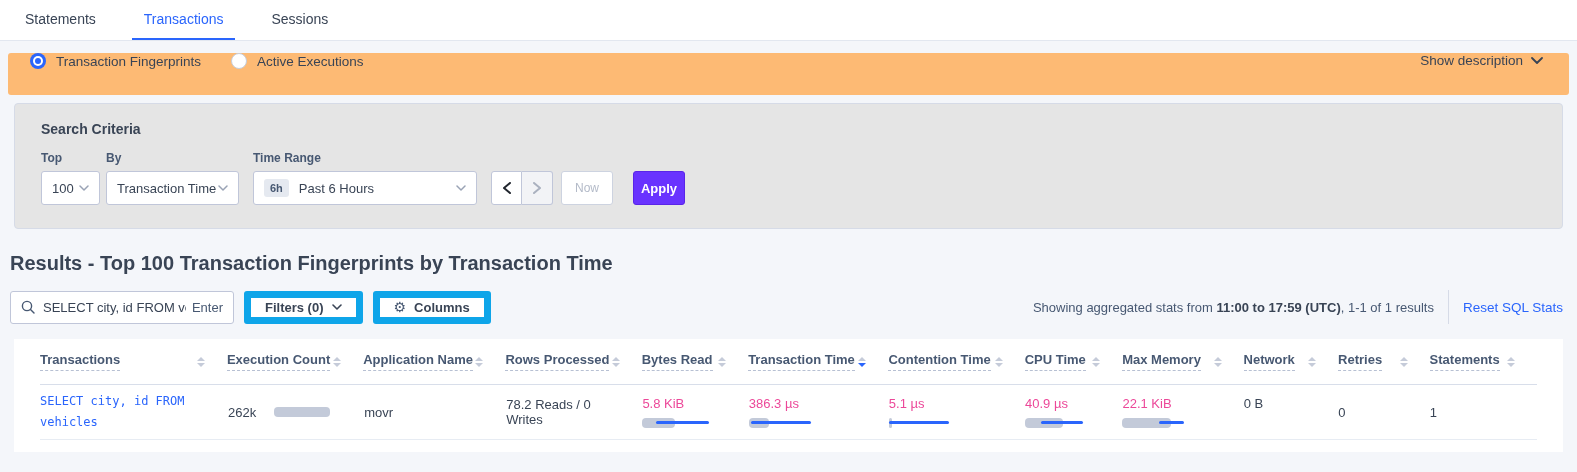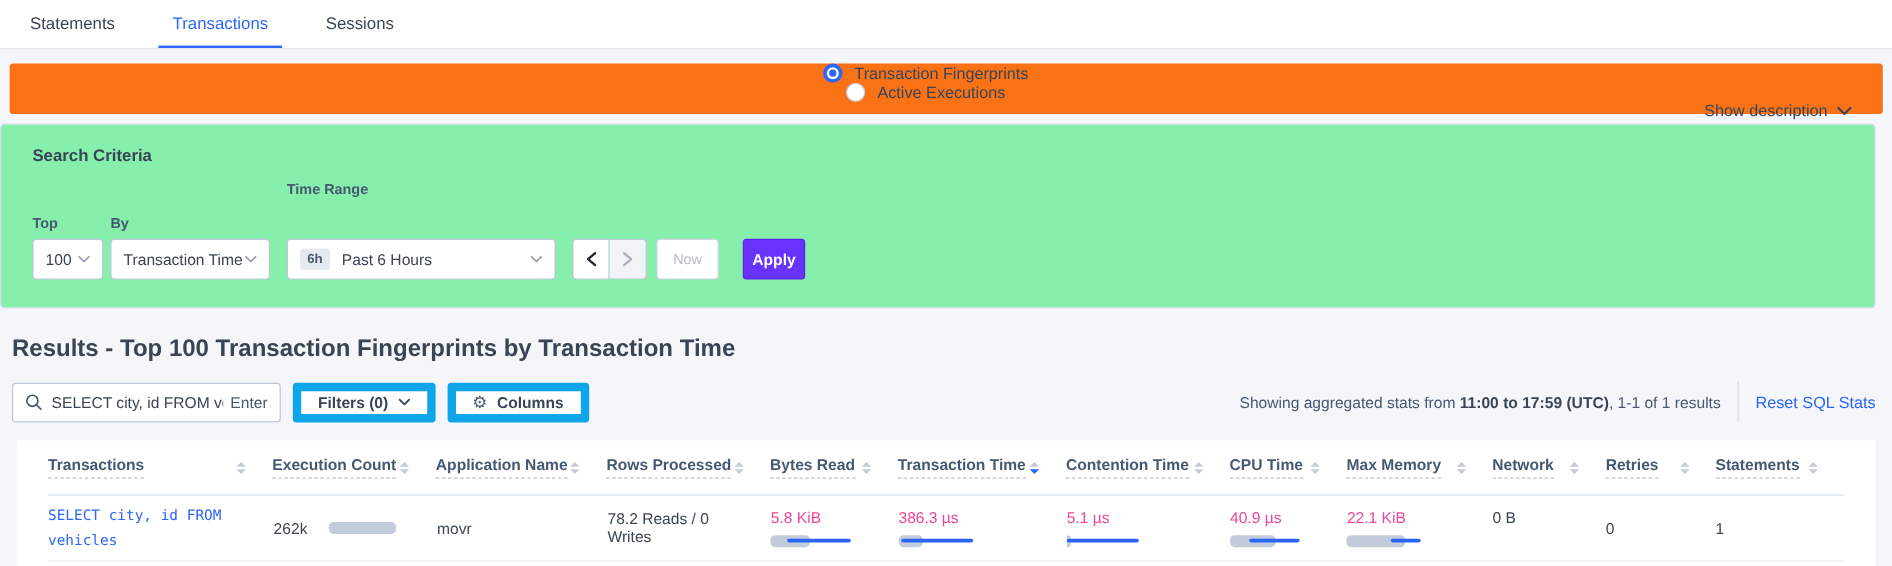--- a/index.html
+++ b/index.html
@@ -5,32 +5,32 @@
   * { margin:0; padding:0; box-sizing:border-box; }
   html,body { width:1577px; height:472px; overflow:hidden; }
   body { background:#f4f6fa; font-family:"Liberation Sans", sans-serif; color:#394455; font-size:13px; }
 
   
   .tabbar { background:#fff; height:41px; border-bottom:1px solid #e2e7f0; display:flex; align-items:stretch; padding-left:13px; }
   .tab { display:flex; align-items:center; padding:0 12px; margin-right:24px; font-size:14px; color:#394455; cursor:pointer; border-bottom:2px solid transparent; }
   .tab.active { color:#2a65fc; border-bottom-color:#2a65fc; }
 
   
-  .radio-strip { margin:12px 8px 0 8px; background:#f97316; border-radius:3px; height:42px; display:flex; align-items:center; padding:0 26px 0 22px;flex-direction:column; }
+  .radio-strip { margin:12px 8px 0 8px; background:#fdba74; border-radius:3px; height:42px; display:flex; align-items:flex-start; padding:0 26px 0 22px; }
   .radio-opt { display:flex; align-items:center; margin-right:30px; cursor:pointer; }
   .radio-circle { width:16px; height:16px; border-radius:50%; margin-right:10px; position:relative; }
   .radio-circle.on { background:#2a65fc; }
   .radio-circle.on::before { content:""; position:absolute; left:3px; top:3px; width:10px; height:10px; background:#fff; border-radius:50%; }
   .radio-circle.on::after { content:""; position:absolute; left:5px; top:5px; width:6px; height:6px; background:#2a65fc; border-radius:50%; }
   .radio-circle.off { background:#fff; border:1px solid #c6cdda; }
   .radio-label { font-size:13.5px; color:#394455; }
   .show-desc { margin-left:auto; display:flex; align-items:center; gap:8px; font-size:13.5px; color:#394455; cursor:pointer; }
 
   
-  .criteria-card { margin:8px 14px 0 0; background:#86efac; border:1px solid #d6dbe7; border-radius:4px; padding:17px 41px 23px 26px; }
+  .criteria-card { margin:8px 14px 0 14px; background:#e5e5e5; border:1px solid #d6dbe7; border-radius:4px; padding:17px 41px 23px 26px; }
   .criteria-title { font-size:14px; font-weight:bold; color:#394455; }
   .criteria-row { display:flex; align-items:flex-end; margin-top:14px; }
   .field { display:flex; flex-direction:column; }
   .field-label { font-size:12px; font-weight:bold; color:#475872; margin-bottom:6px; }
   .select { height:34px; border:1px solid #c0c6d9; border-radius:3px; background:#fff; display:flex; align-items:center; padding:0 10px; cursor:pointer; font-size:13px; color:#394455; }
   .select .chev { margin-left:auto; }
   .badge-6h { background:#e5e9f0; color:#475872; font-size:11px; font-weight:bold; border-radius:3px; padding:3px 6px; margin-right:10px; }
   .arrow-group { display:flex; margin-left:14px; }
   .arrow-btn { width:31px; height:34px; border:1px solid #c0c6d9; background:#fff; display:flex; align-items:center; justify-content:center; cursor:pointer; }
   .arrow-btn.left { border-radius:3px 0 0 3px; }
@@ -112,21 +112,21 @@
     </div>
     <div class="field" style="width:133px; margin-right:14px;">
       <span class="field-label">By</span>
       <div class="select">
         <span>Transaction Time</span>
         <svg class="chev" width="10" height="6" viewBox="0 0 10 6">
             <path d="M1 1l4 4 4-4" stroke="#9aa3b5" stroke-width="1.5" fill="none" stroke-linecap="round" stroke-linejoin="round"></path>
           </svg>
       </div>
     </div>
-    <div class="field" style="width:224px;gap:28px;">
+    <div class="field" style="width:224px;">
       <span class="field-label">Time Range</span>
       <div class="select">
         <span class="badge-6h">6h</span>
         <span>Past 6 Hours</span>
         <svg class="chev" width="10" height="6" viewBox="0 0 10 6">
             <path d="M1 1l4 4 4-4" stroke="#9aa3b5" stroke-width="1.5" fill="none" stroke-linecap="round" stroke-linejoin="round"></path>
           </svg>
       </div>
     </div>
     <div class="arrow-group">

